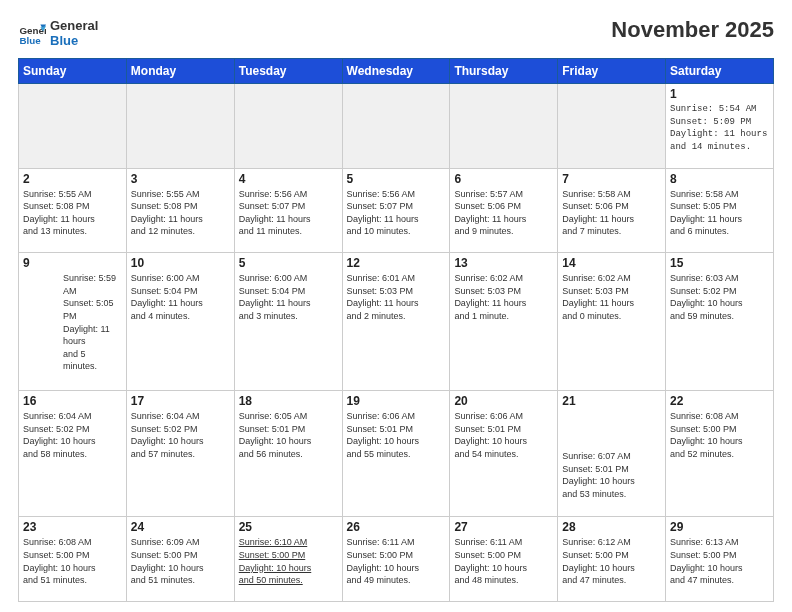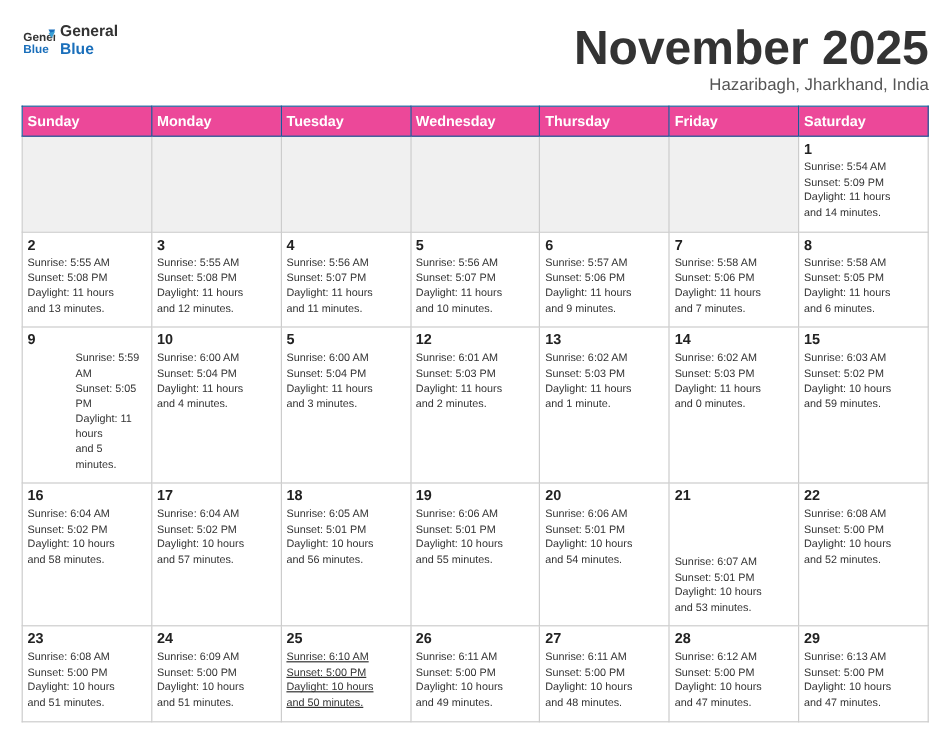--- a/index.html
+++ b/index.html
@@ -29,38 +29,38 @@
       gap: 4px;
     }
     .logo-icon {
       width: 28px;
       height: 28px;
     }
     .title-block {
       text-align: right;
     }
     .month-year {
-      font-size: 40px;
+      font-size: 22px;
       font-weight: bold;
       color: #333;
       line-height: 1.1;
     }
     .location {
       font-size: 14px;
       color: #555;
     }
     .calendar {
       flex: 1;
       border: 1px solid #ccc;
       border-collapse: collapse;
       width: 100%;
       table-layout: fixed;
     }
     .calendar th {
-      background: #ec4899;
+      background: #1d4ed8;
       color: #fff;
       font-size: 12px;
       font-weight: bold;
       padding: 5px 4px;
       text-align: left;
       border: 1px solid #1a5a9a;
     }
     .calendar td {
       border: 1px solid #ccc;
       vertical-align: top;
@@ -101,21 +101,20 @@
         <polygon points="32,8 40,8 36,16" fill="#1a6fbb"></polygon>
         <polygon points="36,12 44,10 40,18" fill="#3a9fd5" transform="translate(-4,0)"></polygon>
       </svg>
       <div>
         <div style="font-size:13px;font-weight:bold;color:#333;">General</div>
         <div style="font-size:13px;font-weight:bold;color:#1a6fbb;">Blue</div>
       </div>
     </div>
     <div class="title-block">
       <div class="month-year">November 2025</div>
-      <div class="location">Hazaribagh, Jharkhand, India</div>
     </div>
   </div>
 
   <table class="calendar">
     <thead>
       <tr>
       <th>Sunday</th>
           <th>Monday</th>
           <th>Tuesday</th>
           <th>Wednesday</th>
@@ -127,21 +126,21 @@
     <tbody id="calendar-body">
     <tr>
           <td class="empty"></td>
           <td class="empty"></td>
           <td class="empty"></td>
           <td class="empty"></td>
           <td class="empty"></td>
           <td class="empty"></td>
           <td>
             <span class="day-num">1</span>
-            <div class="day-info" style="white-space: pre-line;">Sunrise: 5:54 AM
+            <div class="day-info" style="white-space: pre-line; font-family: Liberation Mono, monospace;">Sunrise: 5:54 AM
 Sunset: 5:09 PM
 Daylight: 11 hours
 and 14 minutes.</div>
           </td>
         </tr>
         <tr>
           <td>
             <span class="day-num">2</span>
             <div class="day-info" style="white-space: pre-line;">Sunrise: 5:55 AM
 Sunset: 5:08 PM

